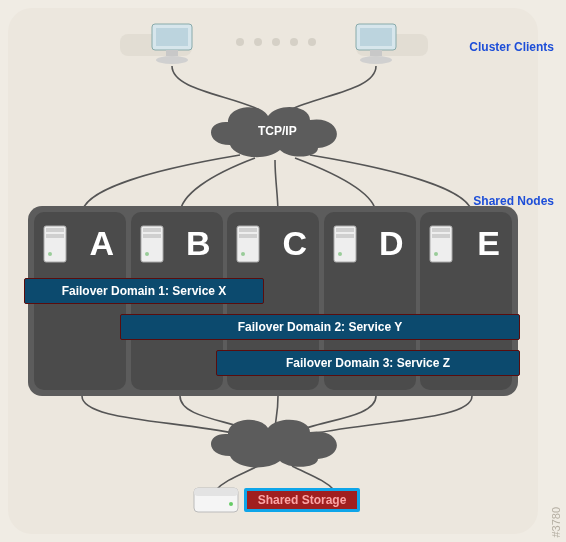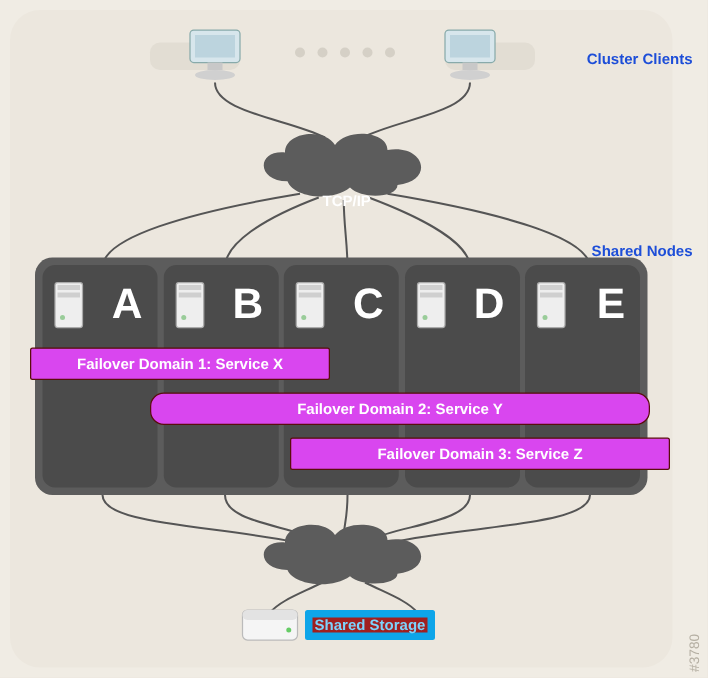--- a/index.html
+++ b/index.html
@@ -61,21 +61,21 @@
     fill: #5c5c5c;
   }
   .cloud.top { left: 200px; top: 100px; width: 150px; height: 60px; }
   .cloud.bottom { left: 200px; top: 414px; width: 150px; height: 56px; }
   .cloud-label {
     position: absolute;
     color: #fff;
     font-size: 12px;
     font-weight: bold;
   }
-  .tcpip-label { left: 258px; top: 124px; margin-top: 30px; }
+  .tcpip-label { left: 258px; top: 124px; }
 
   
   .node-panel {
     position: absolute;
     left: 28px; top: 206px;
     width: 490px; height: 190px;
     background: #5c5c5c;
     border-radius: 14px;
     display: flex;
     justify-content: space-between;
@@ -97,47 +97,47 @@
   .server-icon {
     position: absolute;
     top: 12px; left: 8px;
     width: 28px; height: 42px;
   }
 
   
   .failover {
     position: absolute;
     height: 26px;
-    background: #d946ef;
+    background: #0c4a6e;
     border: 1px solid #5a0d0d;
     color: #fff;
     font-size: 12px;
     font-weight: bold;
     display: flex;
     align-items: center;
     justify-content: center;
     border-radius: 2px;
   }
   .failover1 { left: 24px; top: 278px; width: 240px; }
-  .failover2 { left: 120px; top: 314px; width: 400px; border-radius: 11px; }
-  .failover3 { left: 232px; top: 350px; width: 304px; }
+  .failover2 { left: 120px; top: 314px; width: 400px; }
+  .failover3 { left: 216px; top: 350px; width: 304px; }
 
   
   .storage-icon {
     position: absolute;
     left: 192px; top: 482px;
     width: 48px; height: 34px;
   }
   .storage-label {
     position: absolute;
     left: 244px; top: 488px;
-    width: 104px; height: 24px;
+    width: 116px; height: 24px;
     background: #a01f1f;
-    border: 6px solid #0ea5e9;
-    color: #7dd3fc;
+    border: 3px solid #0ea5e9;
+    color: #fca5a5;
     font-size: 12px;
     font-weight: bold;
     display: flex; align-items: center; justify-content: center;
     border-radius: 2px;
   }
 
   
   svg.lines {
     position: absolute;
     left: 0; top: 0;

